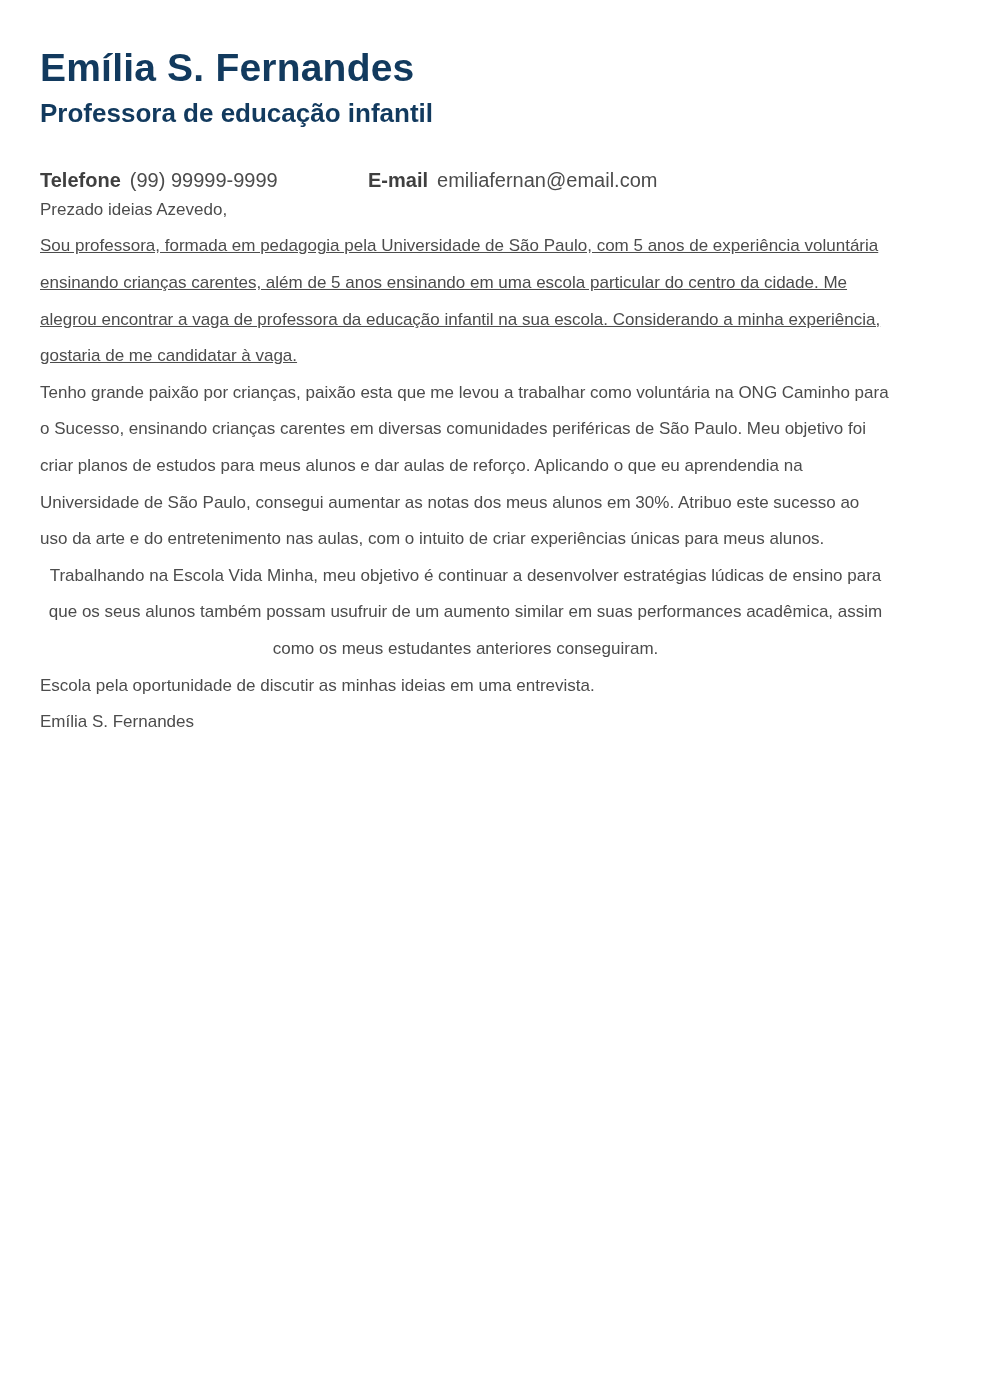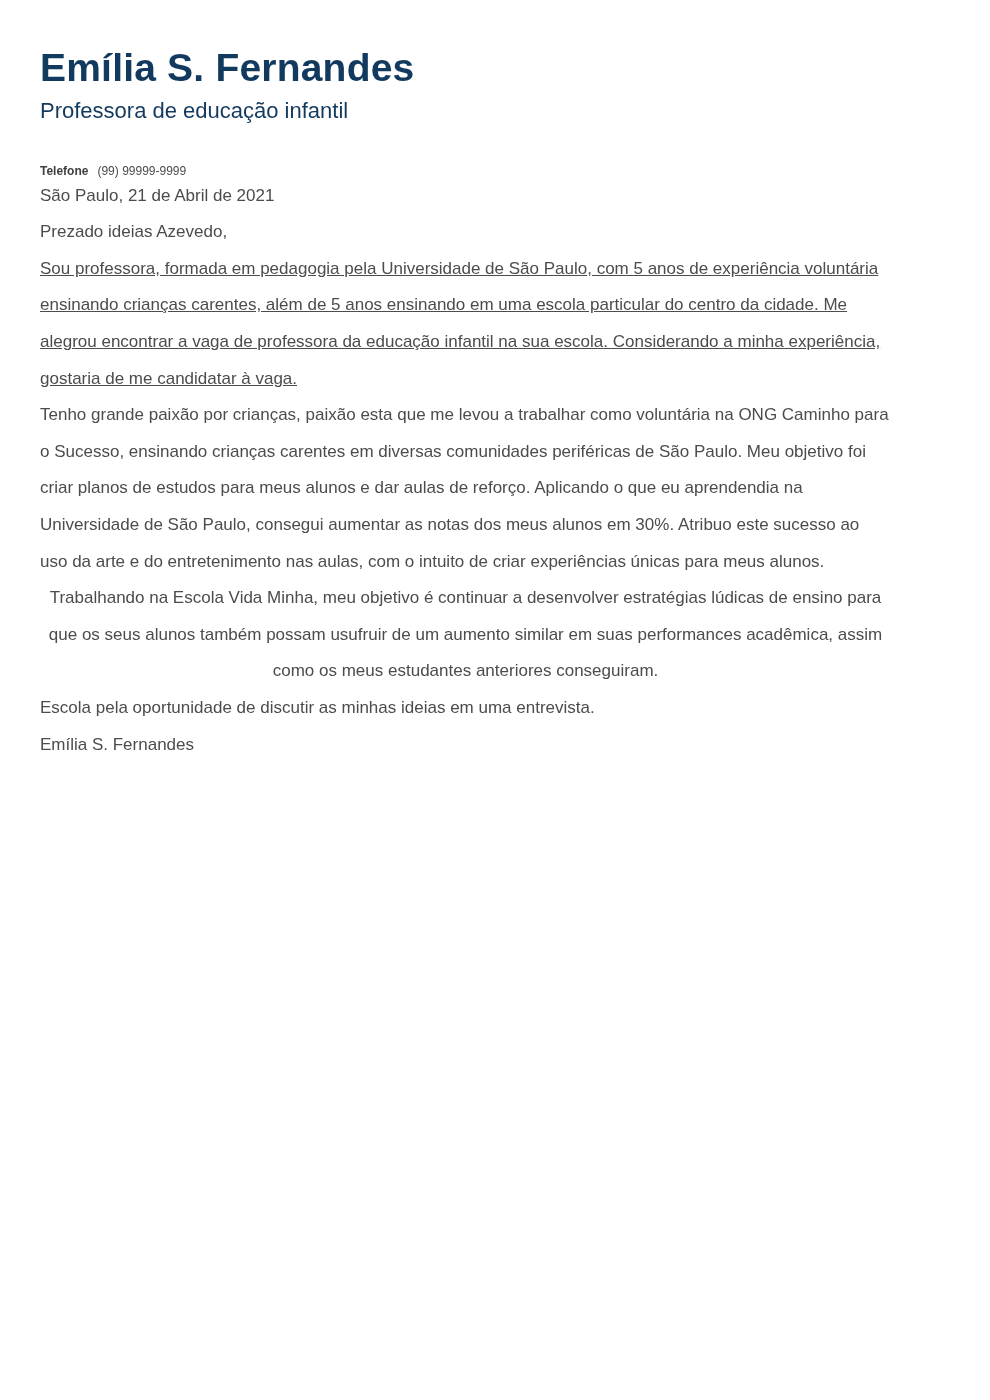--- a/index.html
+++ b/index.html
@@ -28,30 +28,30 @@
     margin: 45px 0 0 0;
     color: var(--accent);
     font-size: 39px;
     font-weight: 700;
     line-height: 1.18;
     letter-spacing: 0.2px;
   }
   .job-title {
     margin: 6px 0 0 0;
     color: var(--accent);
-    font-size: 22px;
-    font-weight: 400;
+    font-size: 26px;
+    font-weight: 700;
     line-height: 1.3;
   }
   .contacts {
     margin-top: 38px;
     display: grid;
     grid-template-columns: 328px 1fr;
     row-gap: 26px;
-    font-size: 12px;
+    font-size: 20px;
     color: var(--text);
   }
   .contact-item { white-space: nowrap; }
   .contact-label {
     font-weight: 700;
     color: var(--label);
     margin-right: 9px;
   }
   
   .letter {
@@ -76,25 +76,27 @@
 <div class="page">
 
   <header>
     <h1 class="name">Emília S. Fernandes</h1>
     <div class="job-title">Professora de educação infantil</div>
 
     <div class="contacts">
       <div class="contact-item">
         <span class="contact-label">Telefone</span><span>(99) 99999-9999</span>
       </div>
+      <div class="contact-item">
+        <span class="contact-label">E-mail</span><span>emiliafernan@email.com</span>
+      </div>
     </div>
   </header>
 
   <main class="letter">
-    <p class="p-date">São Paulo, 21 de Abril de 2021</p>
     <p class="p-greeting">Prezado ideias Azevedo,</p>
 
     <p class="p-body-1">Sou professora, formada em pedagogia pela Universidade de São Paulo, com 5 anos de experiência voluntária ensinando crianças carentes, além de 5 anos ensinando em uma escola particular do centro da cidade. Me alegrou encontrar a vaga de professora da educação infantil na sua escola. Considerando a minha experiência, gostaria de me candidatar à vaga.</p>
     <p class="p-body-2">Tenho grande paixão por crianças, paixão esta que me levou a trabalhar como voluntária na ONG Caminho para o Sucesso, ensinando crianças carentes em diversas comunidades periféricas de São Paulo. Meu objetivo foi criar planos de estudos para meus alunos e dar aulas de reforço. Aplicando o que eu aprendendia na Universidade de São Paulo, consegui aumentar as notas dos meus alunos em 30%. Atribuo este sucesso ao uso da arte e do entretenimento nas aulas, com o intuito de criar experiências únicas para meus alunos.</p>
     <p class="p-body-3">Trabalhando na Escola Vida Minha, meu objetivo é continuar a desenvolver estratégias lúdicas de ensino para que os seus alunos também possam usufruir de um aumento similar em suas performances acadêmica, assim como os meus estudantes anteriores conseguiram.</p>
     <p class="p-body-4">Escola pela oportunidade de discutir as minhas ideias em uma entrevista.</p>
 
     <p class="p-signature">Emília S. Fernandes</p>
   </main>
 

